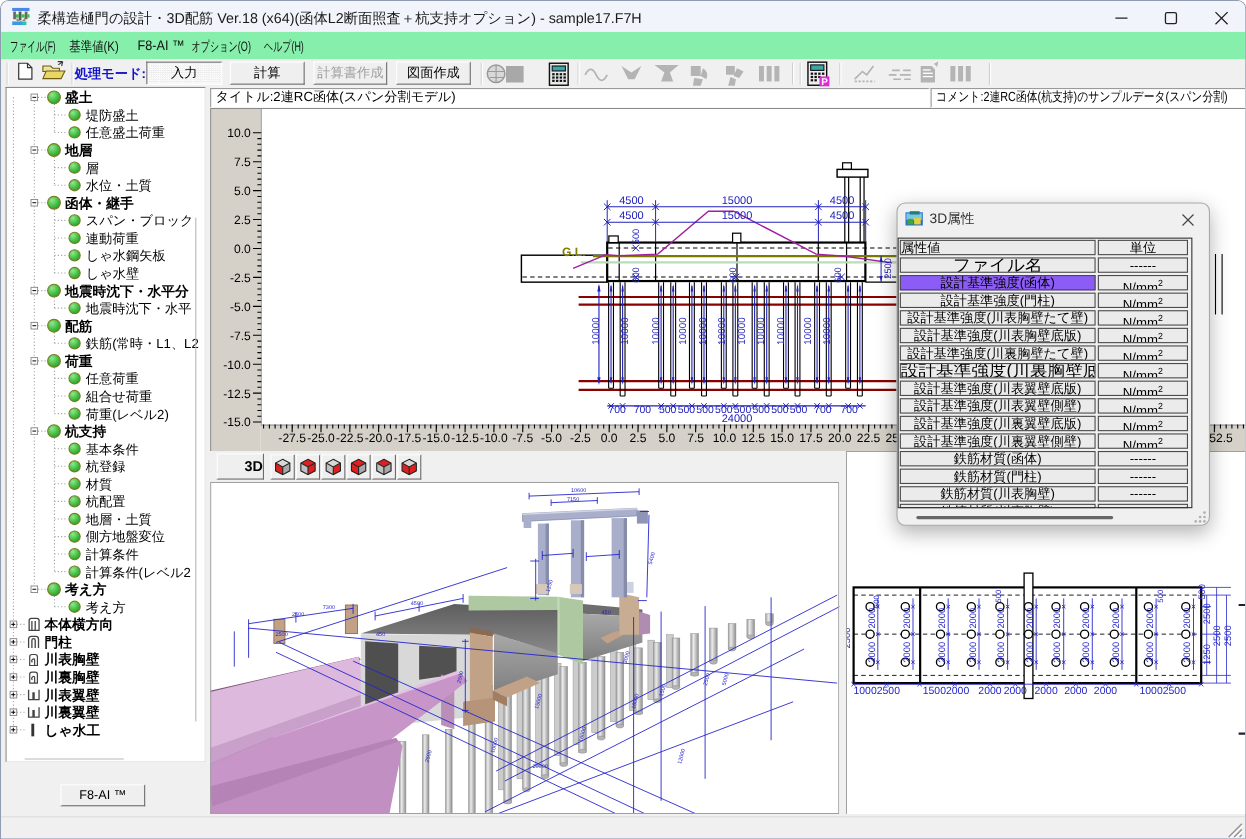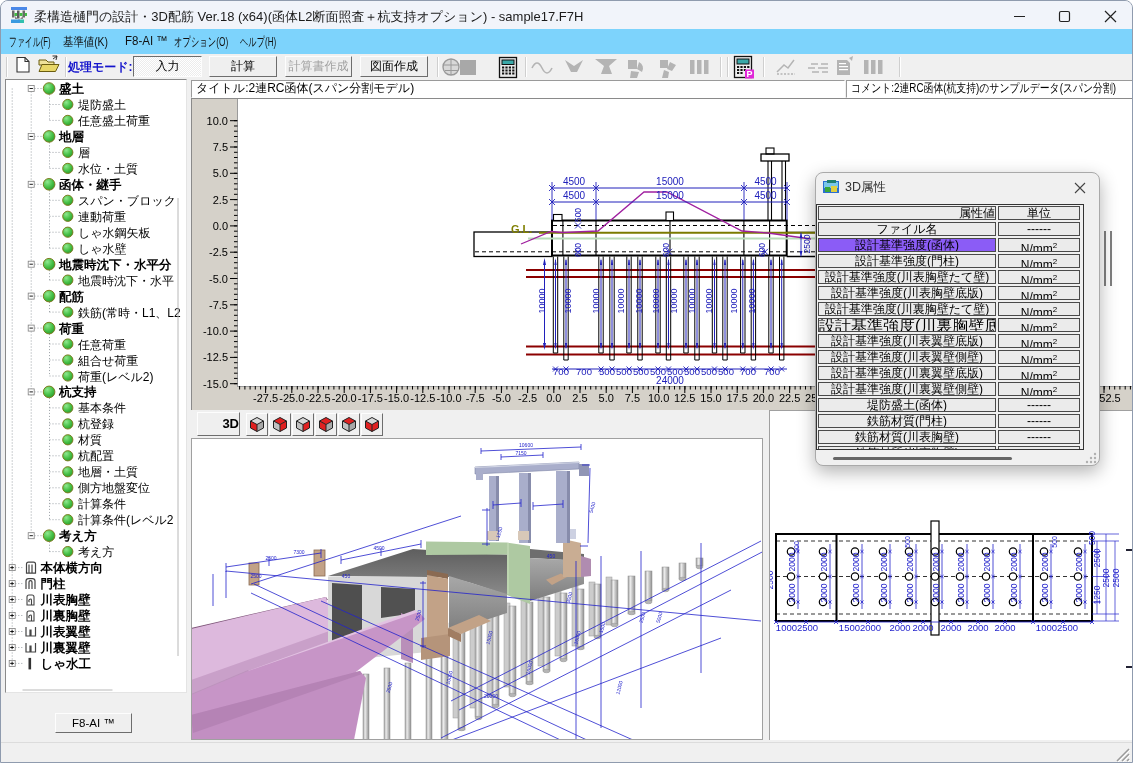--- a/index.html
+++ b/index.html
@@ -1,31 +1,31 @@
 <!DOCTYPE html>
 <html><head><meta charset="utf-8">
 <style>
 html,body{margin:0;padding:0;width:1133px;height:763px;overflow:hidden;background:#fff;
  font-family:"Liberation Sans",sans-serif;-webkit-font-smoothing:antialiased}
 *{box-sizing:border-box}
 .abs{position:absolute}
 #frame{position:absolute;left:0;top:0;width:1133px;height:763px;border:1px solid #8f9bae;border-radius:8px 8px 0 0;overflow:hidden;background:#f0f0f0}
 #titlebar{position:absolute;left:0;top:0;width:1133px;height:28px;background:#f1f4fa;color:#1b1b1b;font-size:13px}
 #titletxt{position:absolute;left:33px;top:7px;white-space:nowrap}
-#menubar{position:absolute;left:0;top:28px;width:1133px;height:25px;background:#7dd3fc;font-size:12.5px;color:#111}
+#menubar{position:absolute;left:0;top:28px;width:1133px;height:25px;background:#86efac;font-size:12.5px;color:#111}
 .mitem{position:absolute;top:5px;transform-origin:0 50%;white-space:nowrap}
 #toolbar{position:absolute;left:0;top:53px;width:1133px;height:27px;background:#f0f0f0}
 .tbtn{position:absolute;top:2px;height:21px;font-size:12px;color:#000;text-align:center;
  background:#efefef;border:1px solid;border-color:#fdfdfd #6d6d6d #6d6d6d #fdfdfd;line-height:19px}
 #client{position:absolute;left:0;top:78px;width:1133px;height:663px;background:#f0f0f0}
 #tree{position:absolute;left:4px;top:0px;width:182px;height:614px;background:#fff;border:1px solid #8a8a8a;border-right-color:#e4e4e4;border-bottom-color:#e4e4e4;padding:1px}
 #f8btn{position:absolute;left:54px;top:634px;width:77px;height:20px;background:#efefef;border:1px solid;border-color:#fdfdfd #6d6d6d #6d6d6d #fdfdfd;font-size:11.5px;text-align:center;line-height:18px}
 .hdr{position:absolute;top:1px;height:18px;background:#fff;border:1px solid #9a9a9a;border-right-color:#fff;border-bottom-color:#fff;font-size:12px;line-height:15px;padding-left:4px;white-space:nowrap;overflow:hidden}
 #statusbar{position:absolute;left:0;top:741px;width:1133px;height:22px;background:#f0f0f0;border-top:1px solid #dcdcdc}
-#dlg{position:absolute;left:814px;top:171px;width:285px;height:294px;background:#f0f0f0;border:1px solid #a9a9a9;border-radius:8px;box-shadow:0 6px 18px rgba(0,0,0,.30);z-index:50}
+#dlg{position:absolute;left:814px;top:183px;width:285px;height:294px;background:#f0f0f0;border:1px solid #a9a9a9;border-radius:8px;box-shadow:0 6px 18px rgba(0,0,0,.30);z-index:50}
 svg text{font-family:"Liberation Sans",sans-serif}
 </style></head>
 <body>
 <div id="frame">
   <div id="titlebar">
     <svg class="abs" style="left:10px;top:6px" width="16" height="16">
         <rect x="0" y="0" width="16" height="16" fill="#f2f2f2"></rect>
         <rect x="0" y="0" width="16" height="3" fill="#4a88e8"></rect>
         <rect x="1" y="3.5" width="2.5" height="7" fill="#6a6a6a"></rect>
         <rect x="6" y="3.5" width="2.5" height="8" fill="#5a5a5a"></rect>
@@ -741,27 +741,27 @@
         <rect x="1" y="3" width="14" height="6" fill="#79c7ea"></rect>
         <rect x="2" y="8" width="5" height="5" fill="#3aa83a"></rect>
         <rect x="8" y="7" width="6" height="6" fill="#e0d040"></rect>
         <rect x="4" y="1" width="9" height="3" fill="#208070"></rect>
       </svg>
 <span class="abs" style="left:29px;top:6px;font-size:12.5px;color:#333">3D属性</span>
 <svg class="abs" style="left:256px;top:7px" width="16" height="16">
         <path d="M3 3 L13 13 M13 3 L3 13" stroke="#444" stroke-width="1.1"></path>
       </svg>
 <div class="abs" style="left:2px;top:33px;width:178px;height:14px;background:#ebebeb;border:1px solid #4a4a4a;overflow:hidden">
-        <div style="text-align:right;font-size:12px;line-height:13px;white-space:nowrap">属性値</div>
+        <div style="text-align:left;font-size:12px;line-height:13px;white-space:nowrap">属性値</div>
       </div>
 <div class="abs" style="left:182px;top:33px;width:82px;height:14px;background:#ebebeb;border:1px solid #4a4a4a;overflow:hidden">
         <div style="text-align:center;font-size:12px;line-height:13px;white-space:nowrap">単位</div>
       </div>
 <div class="abs" style="left:2px;top:49px;width:178px;height:14px;background:#ebebeb;border:1px solid #4a4a4a;overflow:hidden">
-        <div style="text-align:center;font-size:12px;line-height:13px;white-space:nowrap">ファイル名</div>
+        <div style="text-align:center;font-size:16px;line-height:13px;white-space:nowrap">ファイル名</div>
       </div>
 <div class="abs" style="left:182px;top:49px;width:82px;height:14px;background:#ebebeb;border:1px solid #4a4a4a;overflow:hidden">
         <div style="text-align:center;font-size:12px;line-height:13px;white-space:nowrap">------</div>
       </div>
 <div class="abs" style="left:2px;top:65px;width:178px;height:14px;background:#8b5cf6;border:1px solid #4a4a4a;overflow:hidden">
         <div style="text-align:center;font-size:12px;line-height:13px;white-space:nowrap">設計基準強度(函体)</div>
       </div>
 <div class="abs" style="left:182px;top:65px;width:82px;height:14px;background:#ebebeb;border:1px solid #4a4a4a;overflow:hidden">
         <div style="text-align:center;font-size:12px;line-height:13px;white-space:nowrap">N/mm<sup style="font-size:8px">2</sup></div>
       </div>
@@ -813,21 +813,21 @@
 <div class="abs" style="left:182px;top:193px;width:82px;height:14px;background:#ebebeb;border:1px solid #4a4a4a;overflow:hidden">
         <div style="text-align:center;font-size:12px;line-height:13px;white-space:nowrap">N/mm<sup style="font-size:8px">2</sup></div>
       </div>
 <div class="abs" style="left:2px;top:209px;width:178px;height:14px;background:#ebebeb;border:1px solid #4a4a4a;overflow:hidden">
         <div style="text-align:center;font-size:12px;line-height:13px;white-space:nowrap">設計基準強度(川裏翼壁側壁)</div>
       </div>
 <div class="abs" style="left:182px;top:209px;width:82px;height:14px;background:#ebebeb;border:1px solid #4a4a4a;overflow:hidden">
         <div style="text-align:center;font-size:12px;line-height:13px;white-space:nowrap">N/mm<sup style="font-size:8px">2</sup></div>
       </div>
 <div class="abs" style="left:2px;top:225px;width:178px;height:14px;background:#ebebeb;border:1px solid #4a4a4a;overflow:hidden">
-        <div style="text-align:center;font-size:12px;line-height:13px;white-space:nowrap">堤防盛土(函体)</div>
+        <div style="text-align:center;font-size:12px;line-height:13px;white-space:nowrap">鉄筋材質(函体)</div>
       </div>
 <div class="abs" style="left:182px;top:225px;width:82px;height:14px;background:#ebebeb;border:1px solid #4a4a4a;overflow:hidden">
         <div style="text-align:center;font-size:12px;line-height:13px;white-space:nowrap">------</div>
       </div>
 <div class="abs" style="left:2px;top:241px;width:178px;height:14px;background:#ebebeb;border:1px solid #4a4a4a;overflow:hidden">
         <div style="text-align:center;font-size:12px;line-height:13px;white-space:nowrap">鉄筋材質(門柱)</div>
       </div>
 <div class="abs" style="left:182px;top:241px;width:82px;height:14px;background:#ebebeb;border:1px solid #4a4a4a;overflow:hidden">
         <div style="text-align:center;font-size:12px;line-height:13px;white-space:nowrap">------</div>
       </div>

